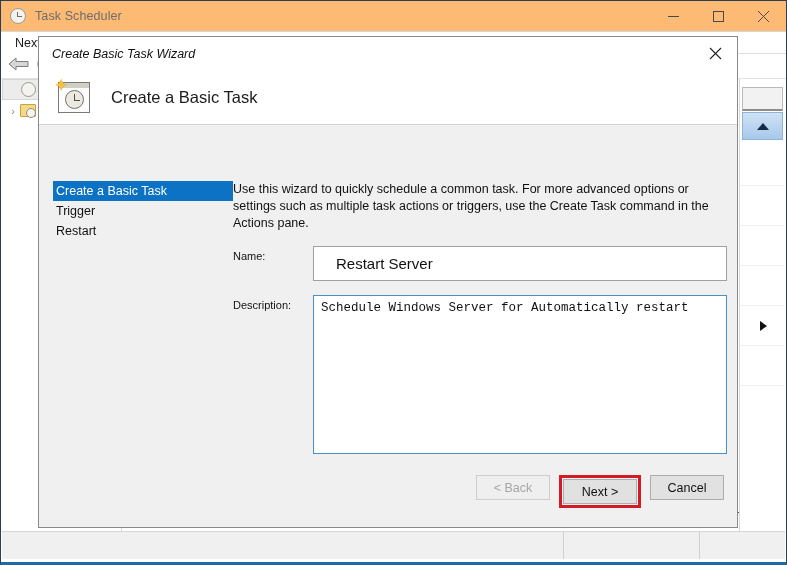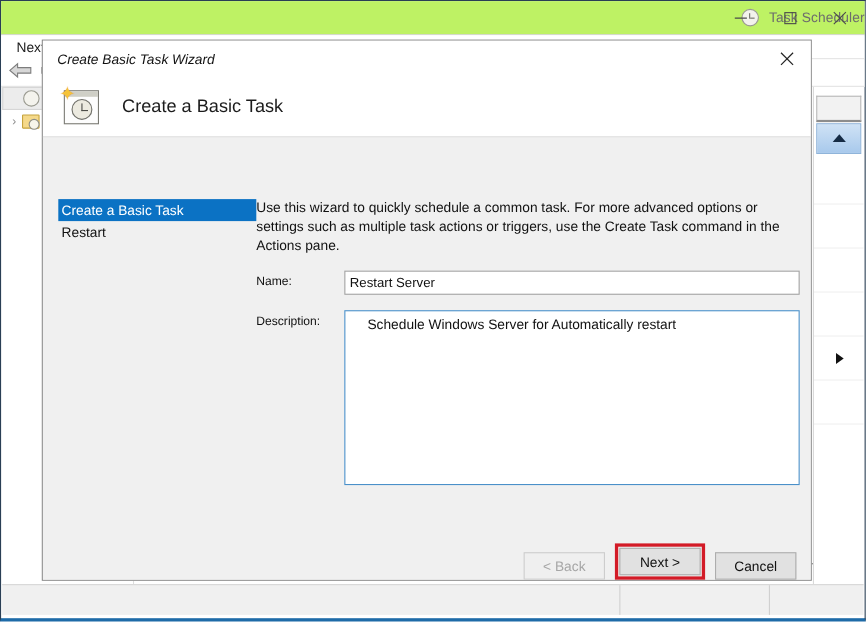--- a/index.html
+++ b/index.html
@@ -17,23 +17,23 @@
     left: 0; top: 0;
     width: 787px; height: 565px;
     background: #ffffff;
     border: 1px solid #2a3f55;
     border-bottom: 3px solid #1e6ba8;
   }
 
   #titlebar {
     position: absolute; left: 0; top: 0;
     width: 100%; height: 31px;
-    background: #bef264;
+    background: #fdba74;
     border-bottom: 1px solid #d7d7d7;
-    display: flex; align-items: center; justify-content: flex-end;
+    display: flex; align-items: center;
   }
   #title-icon {
     margin-left: 9px; width: 17px; height: 17px;
     position: relative;
   }
   .clock-face {
     width: 16px; height: 16px; border-radius: 50%;
     border: 1.6px solid #9a9a90;
     background: #f3f2ec;
     position: relative;
@@ -281,42 +281,42 @@
     width: 482px;
   }
   .field-row {
     display: flex; margin-top: 14px;
   }
   .field-label {
     width: 80px; font-size: 11px; color: #111;
     padding-top: 4px; flex: none;
   }
   #name-input {
-    flex: 1; height: 22px;
+    flex: 1; height: 35px;
     background: #ffffff;
     border: 1px solid #a0a0a0;
     font-family: "Liberation Sans", sans-serif;
-    font-size: 12px; color: #111;
-    padding: 0 4px; outline: none;
+    font-size: 15px; color: #111;
+    padding: 0 22px; outline: none;
   }
   #desc-input {
     flex: 1; height: 159px;
     background: #ffffff;
     border: 1px solid #4a90c9;
-    font-family: Liberation Sans, sans-serif;
+    font-family: Liberation Mono, monospace;
     font-size: 12.5px; color: #111;
-    padding: 4px 20px; outline: none; resize: none;
+    padding: 4px 7px; outline: none; resize: none;
     line-height: 16px;
   }
 
   #wiz-footer {
     position: absolute; left: 0; right: 0; bottom: 0;
     height: 52px;
     background: #f0f0f0;
-    display: flex; align-items: flex-end; justify-content: flex-end;
+    display: flex; align-items: flex-start; justify-content: flex-end;
     padding-right: 13px;
   }
   .wiz-btn {
     width: 74px; height: 25px;
     font-family: "Liberation Sans", sans-serif;
     font-size: 12.5px;
     background: #e1e1e1;
     border: 1px solid #adadad;
     color: #111;
     margin-left: 9px;
@@ -447,20 +447,21 @@
       <div class="hdr-clock"></div>
       <div class="hdr-star">✦</div>
     </div>
     <div id="wiz-header-title">Create a Basic Task</div>
   </div>
 
   <div id="wiz-body">
 
     <div id="wiz-steps">
       <div class="step active">Create a Basic Task</div>
+      <div class="step">Trigger</div>
       <div class="step">Restart</div>
     </div>
 
     <div id="wiz-content">
       <div id="wiz-intro">Use this wizard to quickly schedule a common task.  For more advanced options or settings such as multiple task actions or triggers, use the Create Task command in the Actions pane.</div>
 
       <div class="field-row">
         <div class="field-label">Name:</div>
         <input id="name-input" type="text" value="Restart Server" style="">
       </div>

